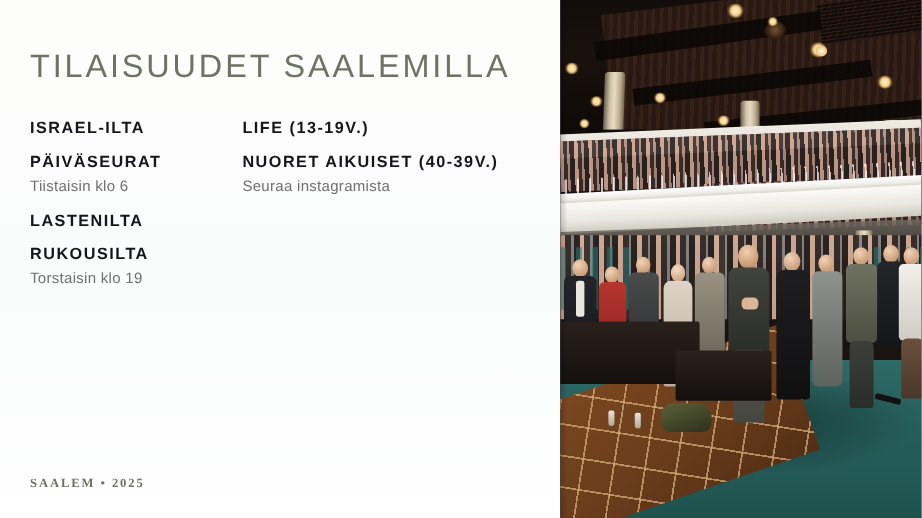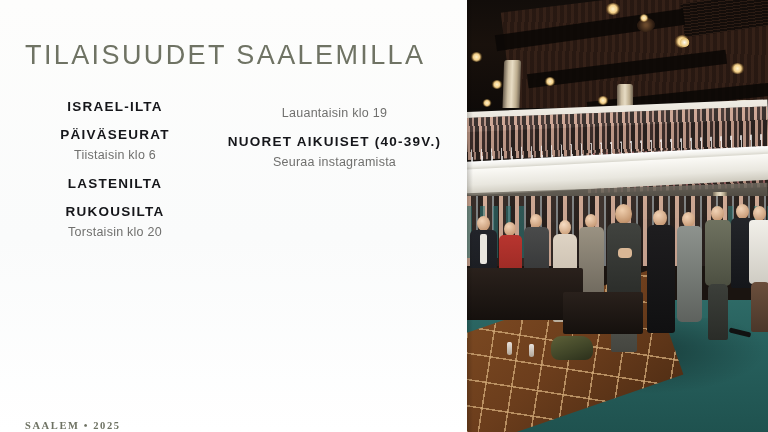--- a/index.html
+++ b/index.html
@@ -43,21 +43,21 @@
     top: 100px;
     width: 440px;
   }
   .col {
     position: absolute;
     top: 0;
   }
   .col-left  { left: 0px;   width: 180px; }
   .col-right { left: 177px; width: 265px; }
 
-  .ev { margin-bottom: 14px; text-align: center; }
+  .ev { margin-bottom: 14px; }
   .ev:last-child { margin-bottom: 0; }
 
   .ev-name {
     font-size: 13.5px;
     font-weight: 700;
     letter-spacing: 1.25px;
     color: #15161a;
     line-height: 1.05;
     white-space: nowrap;
   }
@@ -67,21 +67,21 @@
     font-weight: 400;
     letter-spacing: 0.25px;
     color: #70706e;
     line-height: 1.1;
     white-space: nowrap;
   }
 
   .footer {
     position: absolute;
     left: 25px;
-    top: 420px;
+    top: 398px;
     font-family: "Liberation Serif", serif;
     font-size: 10.5px;
     font-weight: 700;
     letter-spacing: 1.6px;
     color: #6e7263;
     white-space: nowrap;
   }
 
   
   .photo {
@@ -325,27 +325,27 @@
         </div>
         <div class="ev">
           <div class="ev-name">PÄIVÄSEURAT</div>
           <div class="ev-when">Tiistaisin klo 6</div>
         </div>
         <div class="ev">
           <div class="ev-name">LASTENILTA</div>
         </div>
         <div class="ev">
           <div class="ev-name">RUKOUSILTA</div>
-          <div class="ev-when">Torstaisin klo 20</div>
+          <div class="ev-when">Torstaisin klo 19</div>
         </div>
       </div>
 
       <div class="col col-right">
         <div class="ev">
-          <div class="ev-when">Lauantaisin klo 19</div>
+          <div class="ev-name">LIFE (13-19V.)</div>
         </div>
         <div class="ev">
         </div>
         <div class="ev">
           <div class="ev-name">NUORET AIKUISET (40-39V.)</div>
           <div class="ev-when">Seuraa instagramista</div>
         </div>
       </div>
 
     </div>

